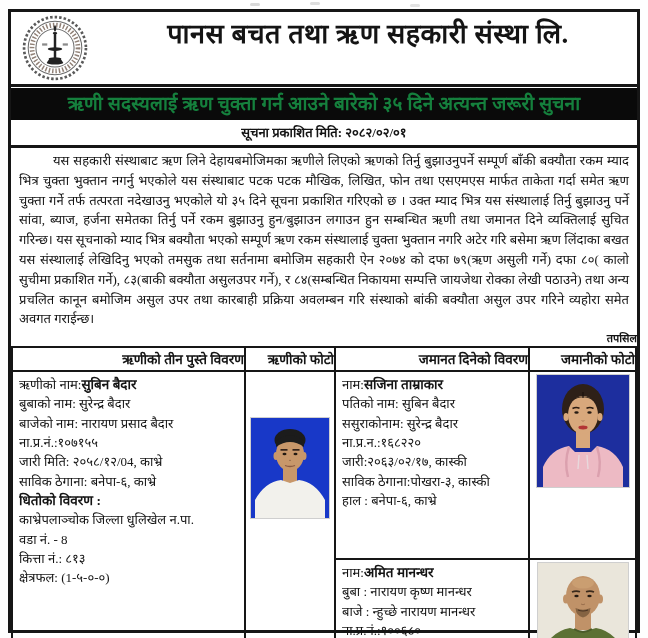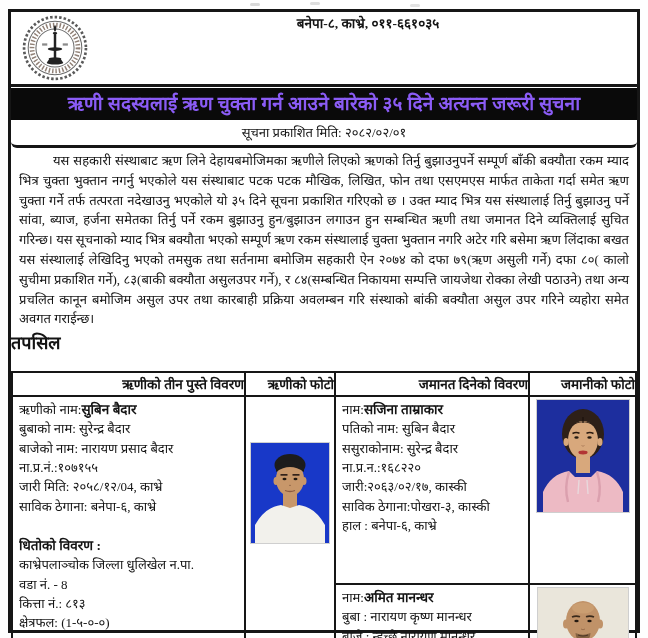--- a/index.html
+++ b/index.html
@@ -14,41 +14,41 @@
     border:3px solid #161616;background:#fff;display:flex;flex-direction:column;
   }
   
   .header{position:relative;height:72px;border-bottom:3px solid #161616;flex:none;}
   .logo{position:absolute;left:11px;top:3px;}
   .header-text{padding-left:88px;text-align:center;}
   .org-name{font-size:27px;font-weight:bold;letter-spacing:.5px;padding-top:7px;line-height:30px;}
   .org-address{font-size:13.5px;font-weight:bold;line-height:17px;padding-top:3px;}
   
   .title-bar{
-    flex:none;margin-top:1px;background:#0a0a0a;color:#8b5cf6;text-align:center;
+    flex:none;margin-top:1px;background:#0a0a0a;color:#15803d;text-align:center;
     font-size:19px;font-weight:bold;padding:2px 0 4px;letter-spacing:.2px;
   }
-  .date-row{flex:none;text-align:center;font-size:13px;font-weight:normal;
-    padding:3px 16px 4px;border-bottom:3px solid #161616;border-radius:6px;}
+  .date-row{flex:none;text-align:center;font-size:13px;font-weight:bold;
+    padding:3px 16px 4px;border-bottom:3px solid #161616;}
   .body-text{flex:none;padding:3px 8px 1px;font-size:13px;line-height:19.8px;
     text-align:justify;text-indent:34px;}
-  .tapasil{flex:none;text-align:left;font-weight:bold;font-size:18px;padding:0 0 17px;}
+  .tapasil{flex:none;text-align:right;font-weight:bold;font-size:11px;padding:0 0 1px;}
   
   table{width:100%;border-collapse:collapse;table-layout:fixed;flex:1;}
   col.c1{width:233px}col.c2{width:90px}col.c3{width:194px}
   th,td{border:2.5px solid #161616;box-sizing:border-box;}
   th{font-size:13.5px;font-weight:bold;padding:2px 0;height:22px;text-align:right;}
   td.details{vertical-align:top;padding:3px 6px;font-size:13px;line-height:19.3px;}
   td.photo-cell{vertical-align:top;text-align:center;}
   td.photo-cell.offset{padding-top:46px;}
   td.photo-cell.flush{padding-top:3px;}
   tr.row-g1{height:188px;}
   .line{white-space:nowrap;overflow:hidden;}
   .line b{font-size:13.5px;}
-  .line.bold{font-weight:bold;font-size:13.5px;margin-top:20px;}
+  .line.bold{font-weight:bold;font-size:13.5px;}
   .photo-frame{display:inline-block;line-height:0;box-shadow:0 0 0 1px #cfcfcf;}
 </style>
 </head>
 <body>
 
 <div class="page">
   <div class="scan-artifact"></div>
 
   <div class="doc">
 
@@ -65,21 +65,21 @@
           <ellipse cx="32" cy="33" rx="7" ry="1.8" fill="#222"></ellipse>
           <rect x="30.8" y="33" width="2.4" height="9" fill="#222"></rect>
           <ellipse cx="32" cy="42.5" rx="6.2" ry="1.5" fill="#222"></ellipse>
           <path d="M26.5,42.5 L37.5,42.5 L39.8,46 L24.2,46 Z" fill="#222"></path>
           <ellipse cx="32" cy="46.3" rx="8" ry="1.7" fill="#222"></ellipse>
           <rect x="19.5" y="27.5" width="5" height="2.2" fill="#6e6e6e" opacity="0.8"></rect>
           <rect x="39.5" y="27.5" width="5" height="2.2" fill="#6e6e6e" opacity="0.8"></rect>
         </svg>
       </span>
       <div class="header-text">
-        <div class="org-address">बनेपा-८, काभ्रे, ०११-६६१०३५</div>
+        <div class="org-name">पानस बचत तथा ऋण सहकारी संस्था लि.</div>
       </div>
     </div>
 
     <div class="title-bar">ऋणी सदस्यलाई ऋण चुक्ता गर्न आउने बारेको ३५ दिने अत्यन्त जरूरी सुचना</div>
 
     <div class="date-row">सूचना प्रकाशित मिति: २०८२/०२/०१</div>
 
     <div class="body-text">यस सहकारी संस्थाबाट ऋण लिने देहायबमोजिमका ऋणीले लिएको ऋणको तिर्नु बुझाउनुपर्ने सम्पूर्ण बाँकी बक्यौता रकम म्याद भित्र चुक्ता भुक्तान नगर्नु भएकोले यस संस्थाबाट पटक पटक मौखिक, लिखित, फोन तथा एसएमएस मार्फत ताकेता गर्दा समेत ऋण चुक्ता गर्ने तर्फ तत्परता नदेखाउनु भएकोले यो ३५ दिने सूचना प्रकाशित गरिएको छ । उक्त म्याद भित्र यस संस्थालाई तिर्नु बुझाउनु पर्ने सांवा, ब्याज, हर्जना समेतका तिर्नु पर्ने रकम बुझाउनु हुन/बुझाउन लगाउन हुन सम्बन्धित ऋणी तथा जमानत दिने व्यक्तिलाई सुचित गरिन्छ। यस सूचनाको म्याद भित्र बक्यौता भएको सम्पूर्ण ऋण रकम संस्थालाई चुक्ता भुक्तान नगरि अटेर गरि बसेमा ऋण लिंदाका बखत यस संस्थालाई लेखिदिनु भएको तमसुक तथा सर्तनामा बमोजिम सहकारी ऐन २०७४ को दफा ७९(ऋण असुली गर्ने) दफा ८०( कालो सुचीमा प्रकाशित गर्ने), ८३(बाकी बक्यौता असुलउपर गर्ने), र ८४(सम्बन्धित निकायमा सम्पत्ति जायजेथा रोक्का लेखी पठाउने) तथा अन्य प्रचलित कानून बमोजिम असुल उपर तथा कारबाही प्रक्रिया अवलम्बन गरि संस्थाको बांकी बक्यौता असुल उपर गरिने व्यहोरा समेत अवगत गराईन्छ।</div>
 
     <div class="tapasil">तपसिल</div>

